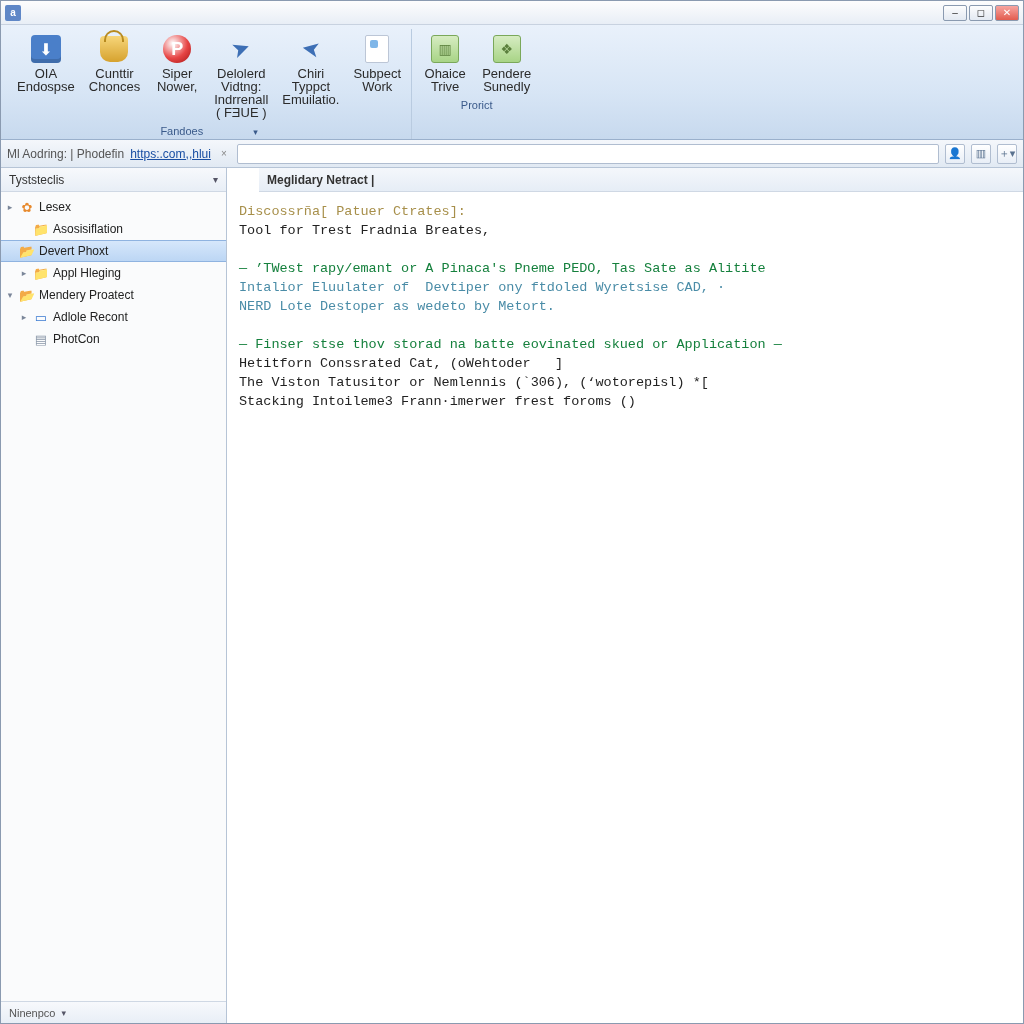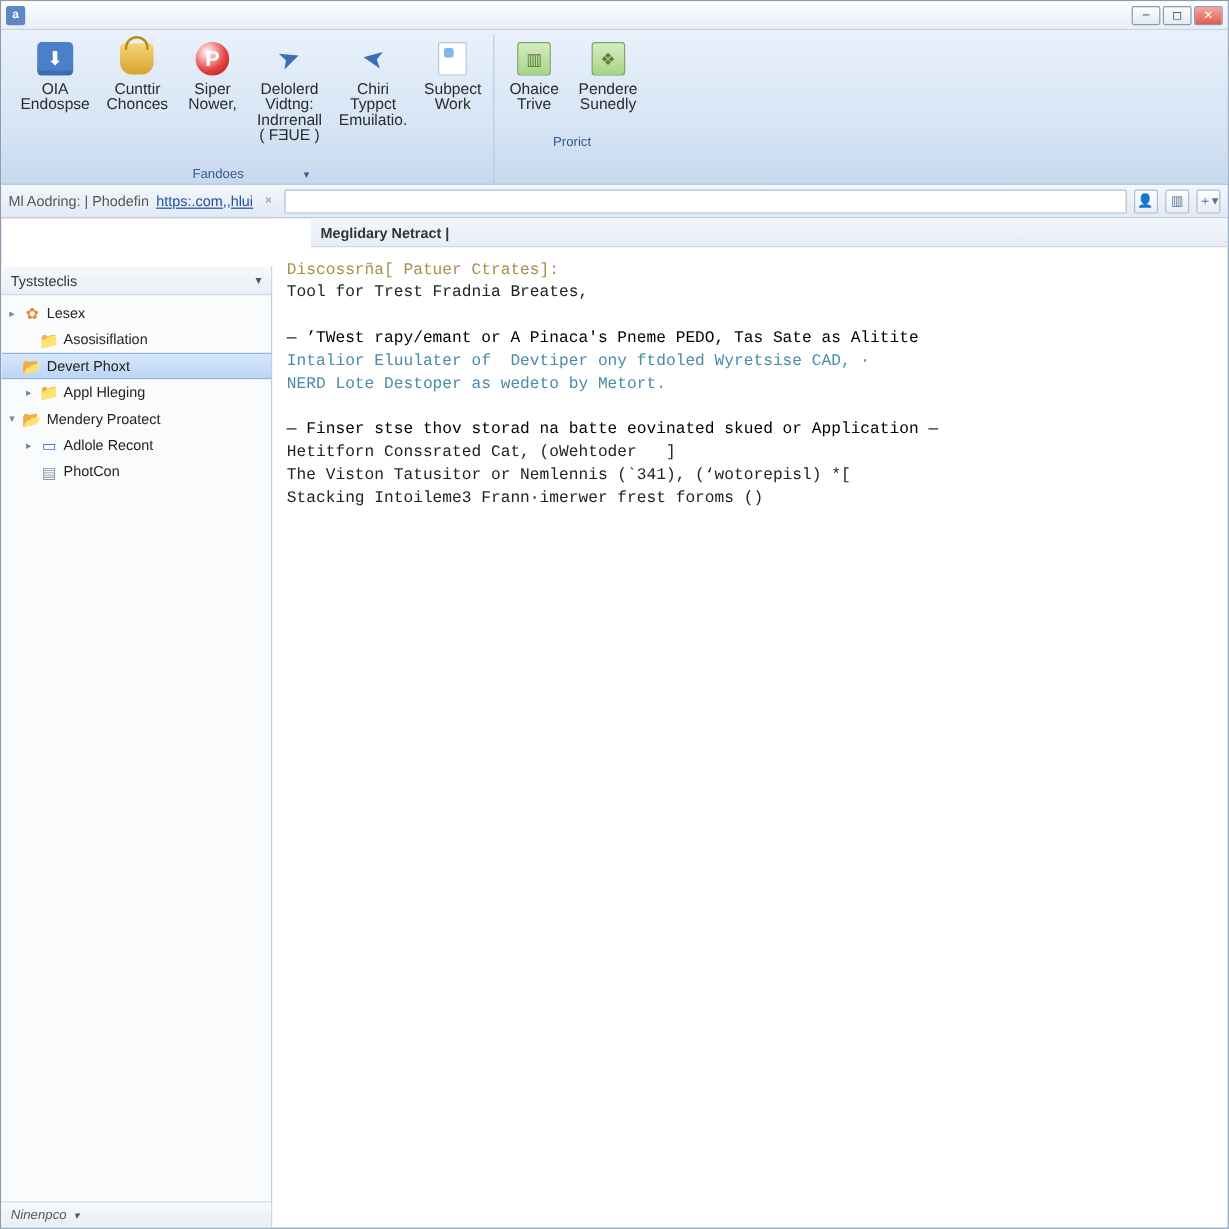--- a/index.html
+++ b/index.html
@@ -65,21 +65,21 @@
   min-width:58px;
   cursor:default;
 }
 .rib-btn .icon {
   width:32px; height:32px;
   display:flex; align-items:center; justify-content:center;
   font-size:22px;
 }
 .rib-btn .lbl { font-size:13px; color:#2b2b2b; text-align:center; line-height:13px; margin-top:2px; }
 .rib-group .group-label {
-  font-size:11px; color:#3a5a8a; margin-top:16px;
+  font-size:11px; color:#3a5a8a; margin-top:2px;
   display:flex; align-items:center; gap:4px;
 }
 .group-label .drop::after { content:"▾"; font-size:9px; color:#3a5a8a; margin-left:6px; }
 
 
 .ico-box { background:#4a7fc9; width:30px;height:28px;border-radius:4px; color:#fff; display:flex;align-items:center;justify-content:center; font-size:16px; box-shadow:inset 0 -4px 0 rgba(0,0,0,.15);}
 .ico-bucket { width:28px;height:26px;background:linear-gradient(#f7d67a,#d6a22e);border-radius:4px 4px 10px 10px; position:relative;}
 .ico-bucket::before{content:"";position:absolute;top:-6px;left:4px;right:4px;height:10px;border:2px solid #b78a1f;border-bottom:none;border-radius:10px 10px 0 0;}
 .ico-p { width:28px;height:28px;border-radius:50%;background:radial-gradient(circle at 35% 30%, #fff, #e74545 55%, #a51313);color:#fff;font-weight:bold;font-size:18px;display:flex;align-items:center;justify-content:center;}
 .ico-arrow { font-size:28px; color:#3d6fb5; transform:rotate(-20deg);}
@@ -105,21 +105,21 @@
   flex:1; height:20px; border:1px solid #b0bdd0; background:#fff; border-radius:2px;
 }
 .addrbar .tool { width:20px;height:20px;border:1px solid #b0bdd0;background:linear-gradient(#fff,#e8eef6);border-radius:2px;display:flex;align-items:center;justify-content:center;font-size:11px;color:#5a728f;}
 
 
 .main { flex:1; display:flex; overflow:hidden; }
 .sidebar {
   width:226px;
   border-right:1px solid #b6c4d6;
   background:#fafbfc;
-  display:flex; flex-direction:column;margin-top:40px;
+  display:flex; flex-direction:column;
 }
 .side-head {
   height:24px; border-bottom:1px solid #cfd8e4;
   display:flex; align-items:center; padding:0 8px;
   font-size:12px; color:#333; background:linear-gradient(#f7f9fc,#e8eef6);
 }
 .side-head .chev { margin-left:auto; font-size:10px; color:#556; }
 .tree { flex:1; padding:4px 0; overflow:auto; }
 .tree-row {
   display:flex; align-items:center; height:22px;
@@ -131,41 +131,41 @@
 .tree-row .ico { width:16px; height:16px; display:inline-flex; align-items:center; justify-content:center; font-size:13px; }
 .ico-folder { color:#e6b24a; }
 .ico-folder-open { color:#e6b24a; }
 .ico-puzzle { color:#e78a2e; }
 .ico-card { color:#3b7bd1; }
 .ico-doc { color:#8a97a8; }
 .indent-1 { padding-left:18px; }
 .side-foot {
   height:22px; border-top:1px solid #cfd8e4;
   display:flex; align-items:center; padding:0 8px;
-  font-size:11px; color:#555; background:linear-gradient(#f7f9fc,#e8eef6);font-style:italic;
+  font-size:11px; color:#555; background:linear-gradient(#f7f9fc,#e8eef6);
 }
 .side-foot::after { content:"▾"; font-size:9px; margin-left:6px; color:#556; }
 
 
 .editor { flex:1; display:flex; flex-direction:column; background:#fff; }
 .ed-tabs {
   height:24px; background:linear-gradient(#f4f7fb,#e6edf6);
   border-bottom:1px solid #cfd8e4;
   display:flex; align-items:center; padding:0 8px;
   font-size:12px; font-weight:600; color:#333;margin-left:32px;
 }
 .ed-body {
   flex:1; padding:10px 12px;
   font-family: Consolas, "Courier New", monospace;
   font-size:13.5px; line-height:19px;
   color:#222; white-space:pre; overflow:auto;
 }
 .tok-keyword { color:#a78f4a;margin-top:17px; }
 .tok-link { color:#4a8ca7; }
-.tok-comment { color:#000000; }
+.tok-comment { color:#15803d; }
 </style>
 </head>
 <body>
 
 <div class="titlebar">
   <span class="appicon">a</span>
   <div class="win-controls">
     <div class="win-btn">–</div>
     <div class="win-btn">◻</div>
     <div class="win-btn close">✕</div>
@@ -299,16 +299,16 @@
     </div>
     <div class="ed-body" id="edbody"><span class="tok-keyword">Discossrña[ Patuer Ctrates]:</span>
 <span>Tool for Trest Fradnia Breates,</span>
 <span></span>
 <span class="tok-comment">— ’TWest rapy/emant or A Pinaca's Pneme PEDO, Tas Sate as Alitite</span>
 <span class="tok-link">Intalior Eluulater of  Devtiper ony ftdoled Wyretsise CAD, ·</span>
 <span class="tok-link">NERD Lote Destoper as wedeto by Metort.</span>
 <span></span>
 <span class="tok-comment">— Finser stse thov storad na batte eovinated skued or Application —</span>
 <span>Hetitforn Conssrated Cat, (oWehtoder   ]</span>
-<span>The Viston Tatusitor or Nemlennis (`341), (‘wotorepisl) *[</span>
+<span>The Viston Tatusitor or Nemlennis (`306), (‘wotorepisl) *[</span>
 <span>Stacking Intoileme3 Frann·imerwer frest foroms ()</span></div>
   </div>
 </div>
 
 </body></html>

